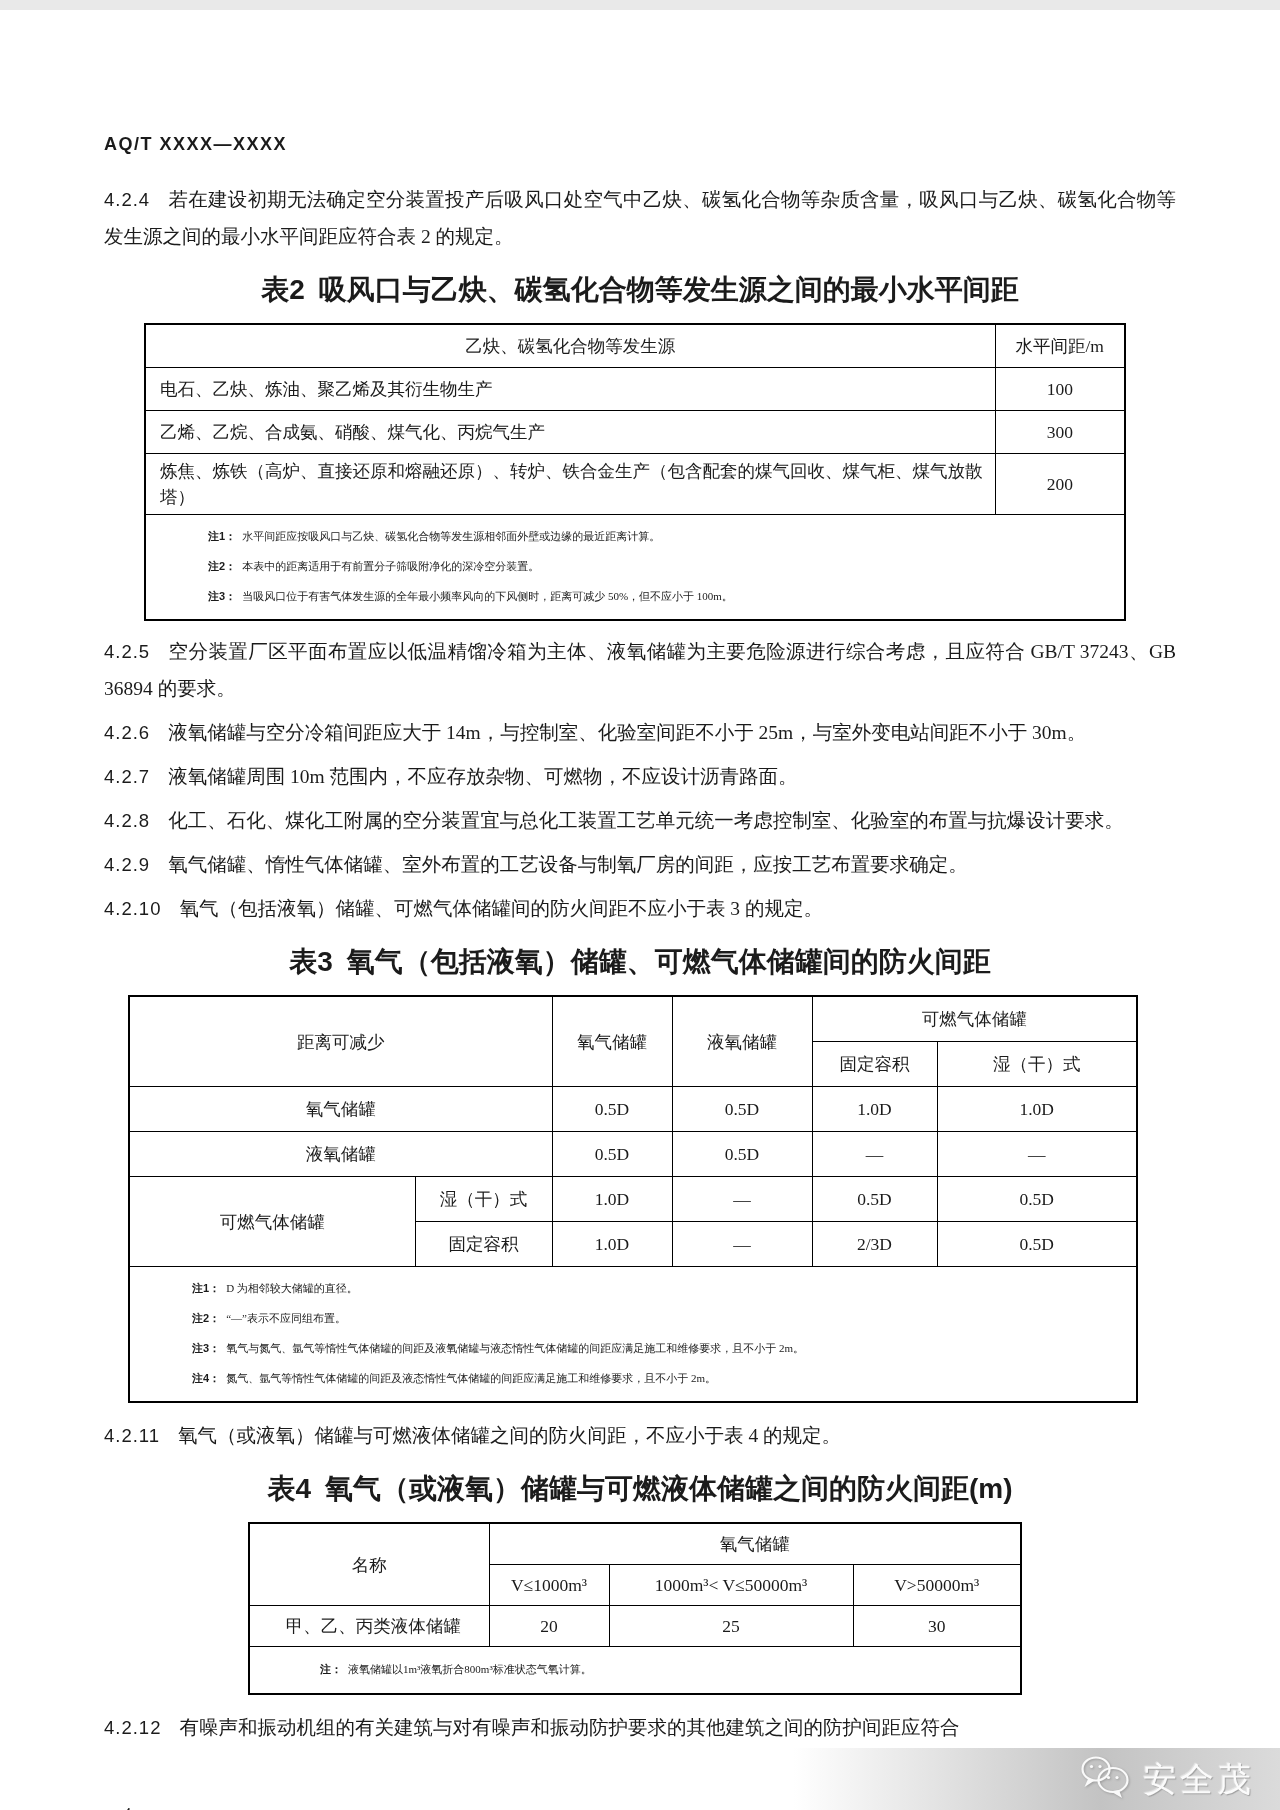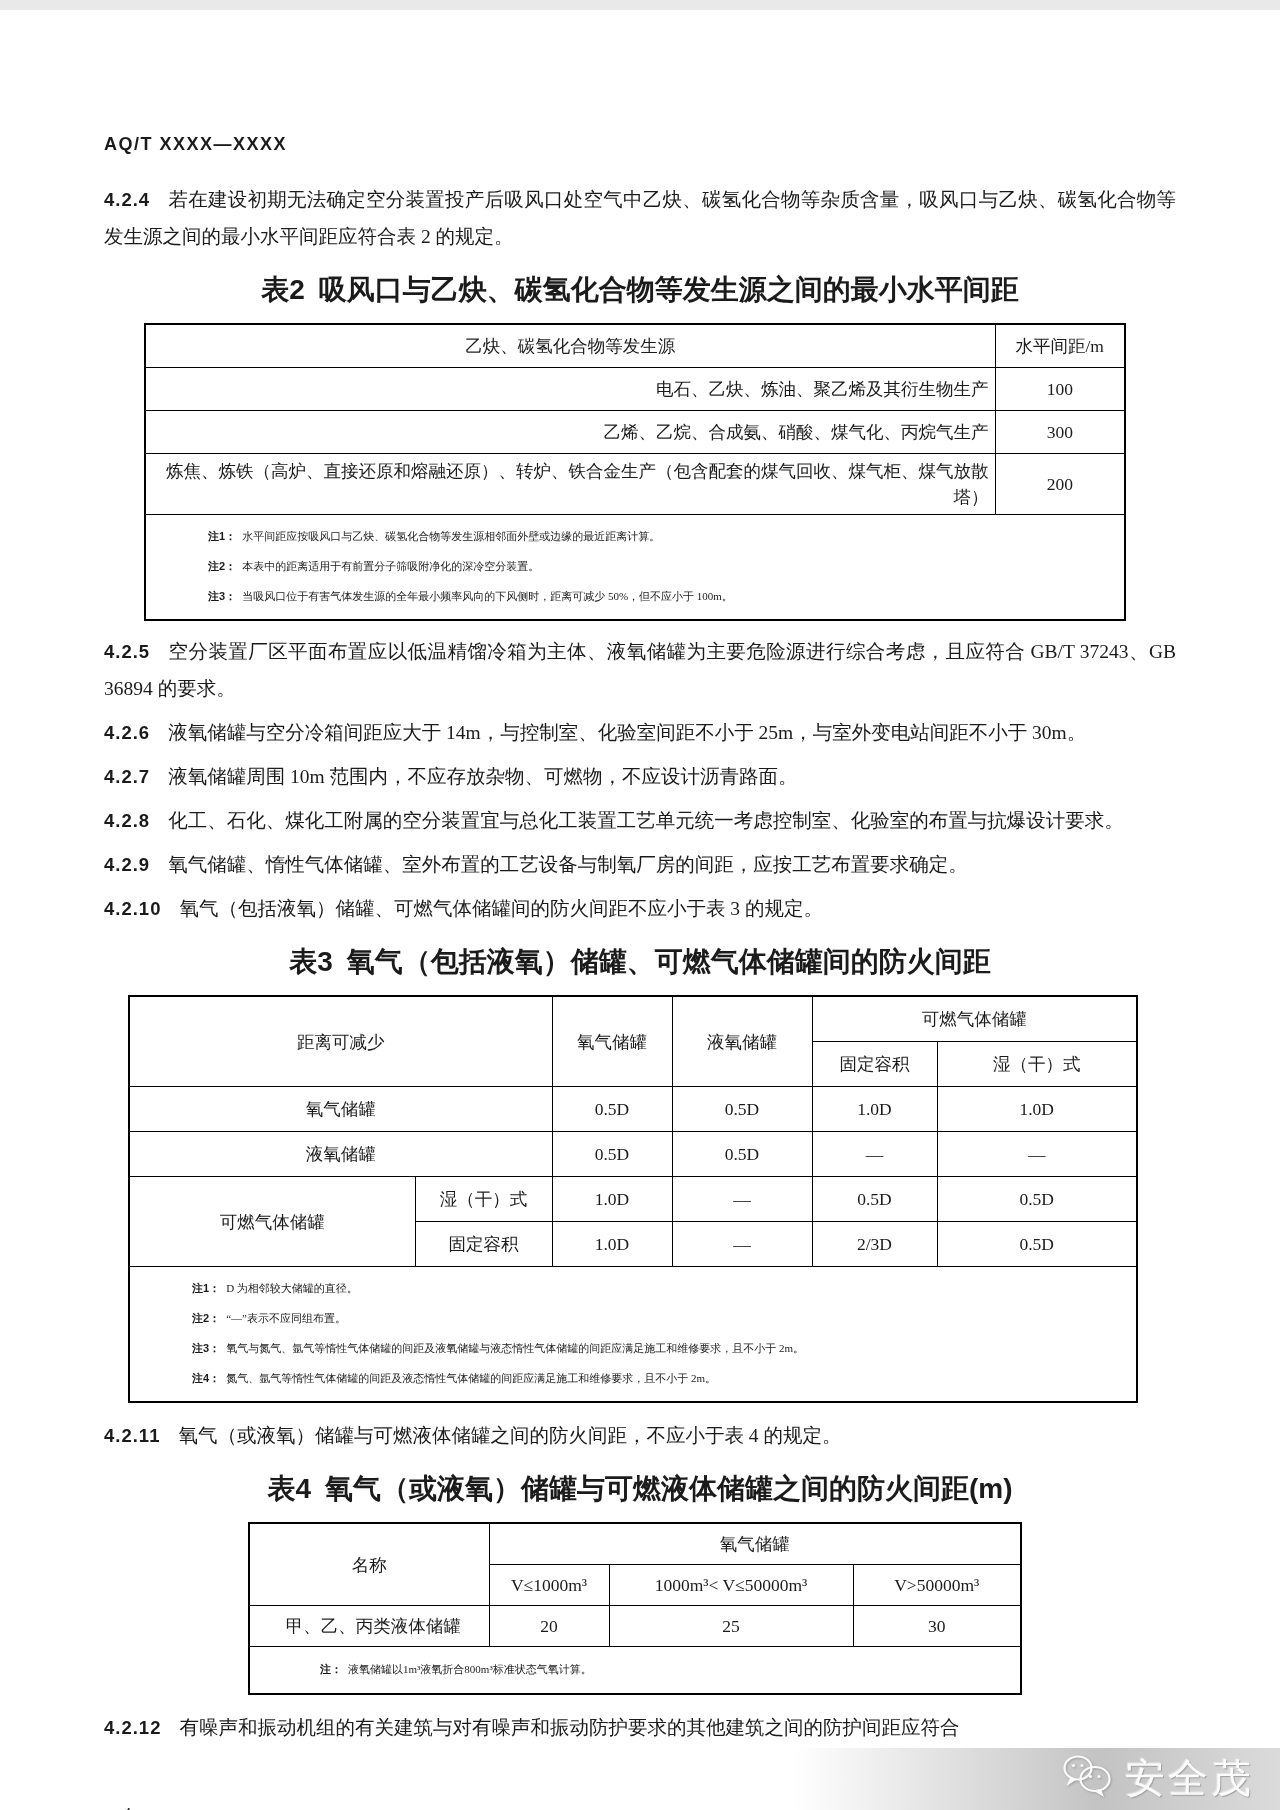--- a/index.html
+++ b/index.html
@@ -14,33 +14,33 @@
   }
   .content{padding:124px 104px 0 104px;}
   .doc-header{
     font-family:"Liberation Sans","DejaVu Sans",sans-serif;
     font-weight:700;font-size:18px;letter-spacing:1.5px;
     margin-bottom:26px;
   }
   .para{font-size:19.5px;line-height:37px;text-align:justify;margin:0 0 7px 0;}
   .clause-num{
     font-family:"Liberation Sans","DejaVu Sans",sans-serif;
-    font-weight:700;font-size:18.5px;margin-right:18px;letter-spacing:1px;
+    font-weight:400;font-size:18.5px;margin-right:18px;letter-spacing:1px;
   }
   .tbl-title{
     text-align:center;
     font-family:"Liberation Sans","DejaVu Sans",sans-serif;
     font-weight:700;font-size:28px;
     margin:16px 0 14px 0;
   }
   .tbl-title .tbl-label{margin-right:14px;}
   table{border-collapse:collapse;border:2px solid #000;table-layout:fixed;}
   th,td{border:1px solid #000;font-weight:normal;font-size:17.5px;line-height:26px;padding:4px 6px;vertical-align:middle;}
   .c{text-align:center;}
-  .l{text-align:right;padding-left:14px;}
+  .l{text-align:left;padding-left:14px;}
   .t2{width:980px;margin-left:40px;}
   .t2 th{height:34px;}
   .t2 td{height:34px;}
   .t3{width:1008px;margin-left:24px;margin-top:4px;}
   .t3 th,.t3 td{text-align:center;height:36px;}
   .t4{width:772px;margin-left:144px;margin-top:4px;}
   .t4 th,.t4 td{text-align:center;height:32px;}
   .notes-cell{text-align:left;padding:6px 14px 8px 14px;height:auto;}
   .note-line{padding-left:104px;text-indent:-56px;line-height:30px;font-size:11px;text-align:justify;}
   .note-label{
@@ -52,21 +52,21 @@
   .footer-strip{
     position:absolute;left:0;right:0;bottom:0;height:72px;
     background:linear-gradient(90deg, rgba(255,255,255,0) 0%, rgba(255,255,255,0) 62%,
                rgba(175,175,175,0.75) 86%, rgba(215,215,215,0.9) 100%);
   }
   .watermark{
     position:absolute;right:26px;bottom:14px;
     display:flex;align-items:center;gap:10px;
   }
   .watermark-text{
-    font-size:40px;letter-spacing:3px;
+    font-size:34px;letter-spacing:3px;
     color:#fbfbfb;
     text-shadow:1px 1px 1px #9f9f9f, -1px -1px 1px #e6e6e6;
     font-family:"Liberation Sans","DejaVu Sans",sans-serif;
   }
   .watermark svg{filter:drop-shadow(1px 1px 1px #9a9a9a);}
 </style>
 </head>
 <body>
 
 <div class="page">

